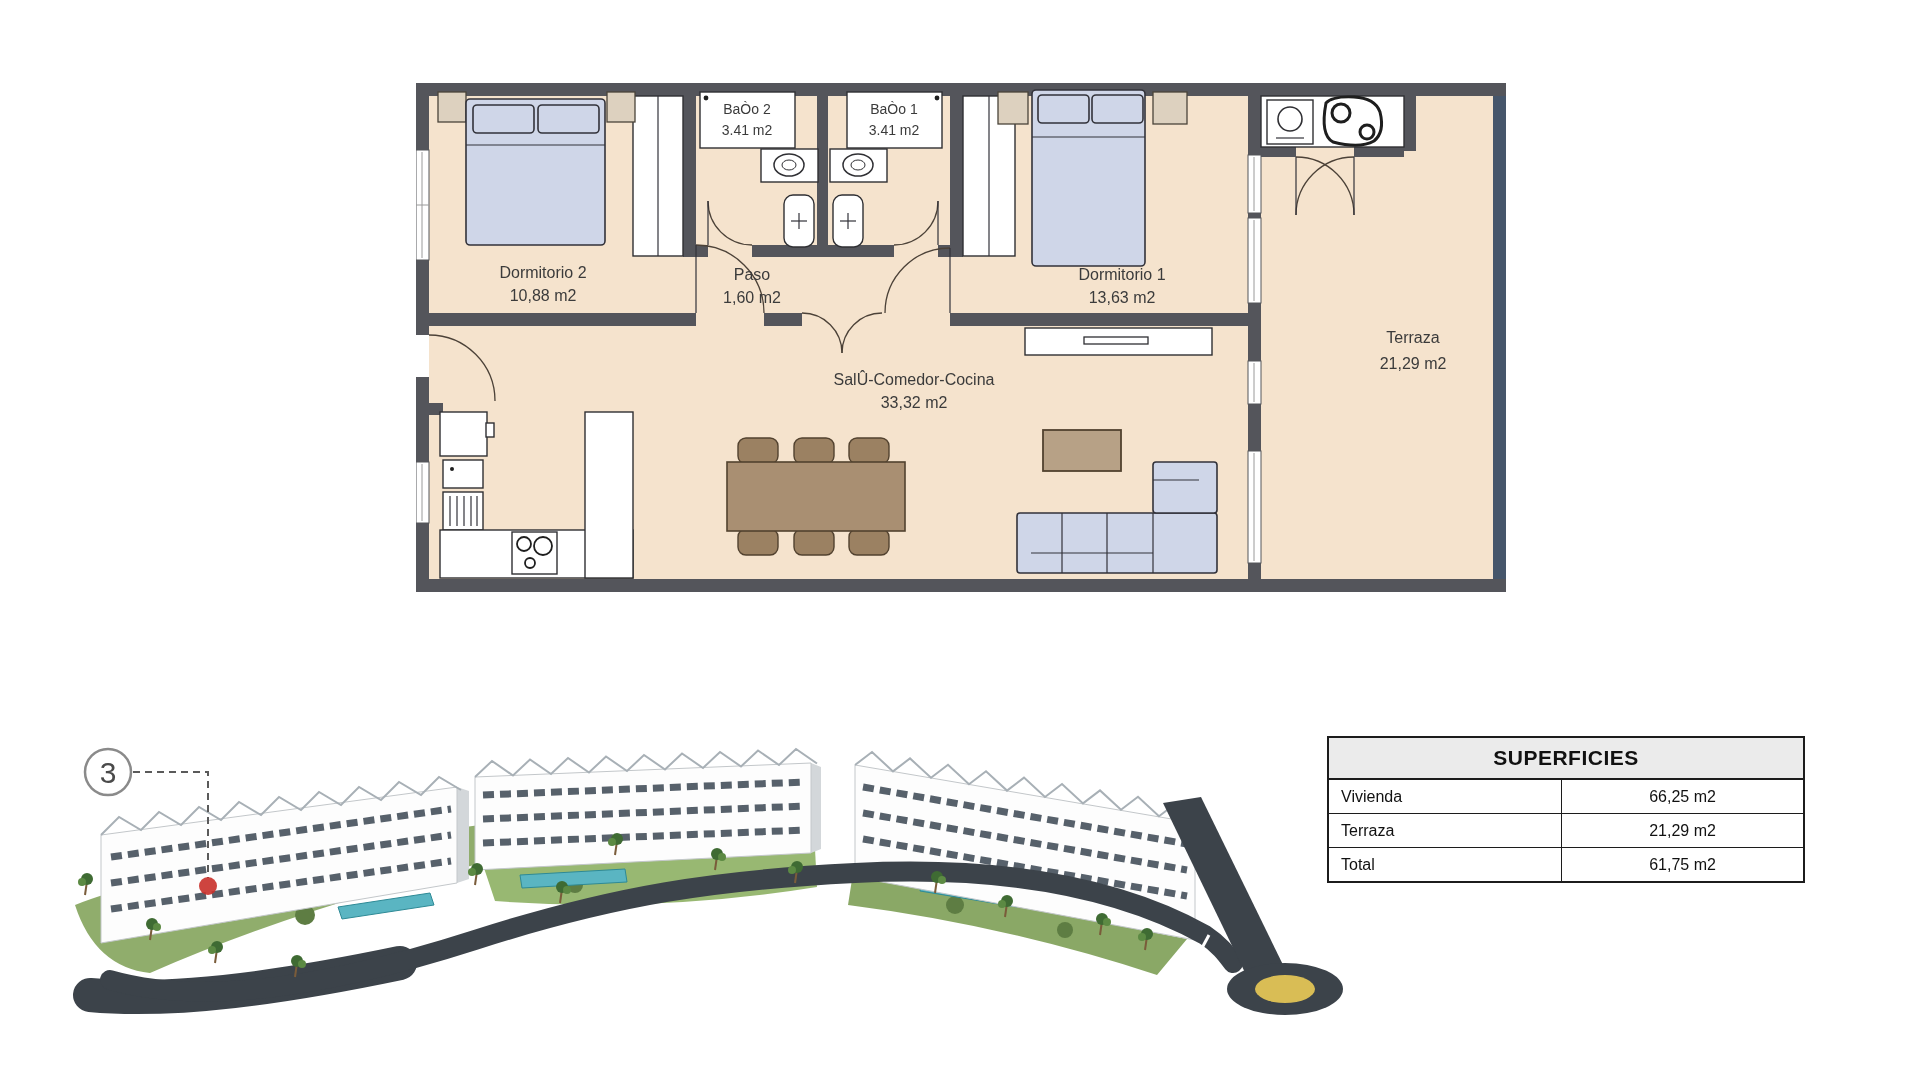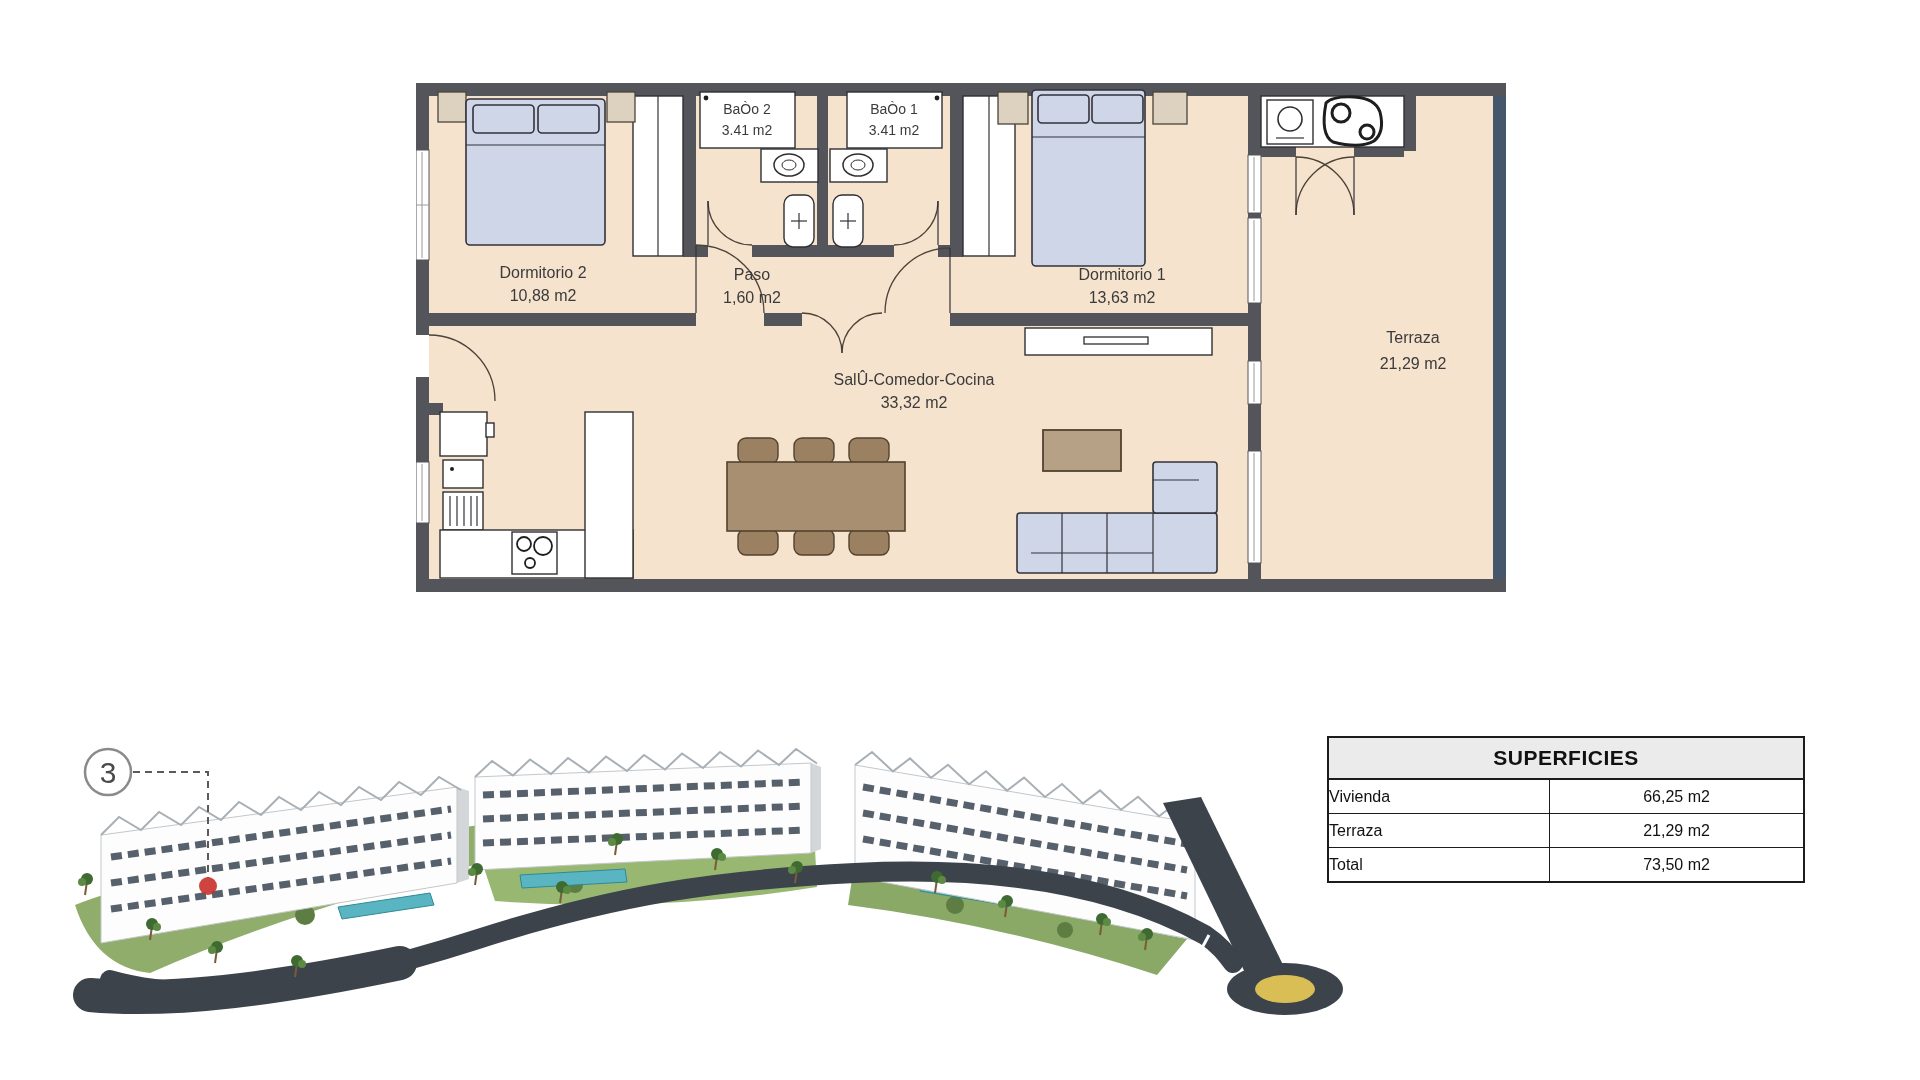--- a/index.html
+++ b/index.html
@@ -21,21 +21,21 @@
   .thin{stroke:#32323a;stroke-width:1.2;fill:none;}
   .lbl{font-size:16px;fill:#3b3b3b;text-anchor:middle;}
   .lblsm{font-size:14px;fill:#3b3b3b;text-anchor:middle;}
   
   #sup-table{position:absolute;left:1327px;top:693px;width:474px;border:2px solid #1c1c1c;background:#fff;margin-top:43px;}
   #sup-table .hdr{height:40px;line-height:40px;text-align:center;font-weight:bold;font-size:21px;
                   color:#111;background:#ebebeb;border-bottom:2px solid #1c1c1c;letter-spacing:.5px;}
   #sup-table .row{display:flex;height:33px;border-bottom:1.6px solid #1c1c1c;}
   #sup-table .row:last-child{border-bottom:none;}
   #sup-table .cell-l{width:220px;border-right:1.6px solid #1c1c1c;display:flex;align-items:center;
-                     font-size:16px;color:#111;}
+                     padding-left:12px;font-size:16px;color:#111;}
   #sup-table .cell-v{flex:1;display:flex;align-items:center;justify-content:center;font-size:16px;color:#111;text-align:center;}
   
   #site{position:absolute;left:55px;top:735px;}
   .bldg{fill:#fdfdfd;stroke:#c3c7ca;stroke-width:1;}
   .side{fill:#d3d7da;}
   .roof{fill:none;stroke:#a8b0b6;stroke-width:2;}
   .stripe{stroke:#57616b;stroke-width:7;stroke-dasharray:11 6;fill:none;}
   .green{stroke:none;}
   .palmtop{fill:#3f6b33;}
   .palmtop2{fill:#5c8a43;}
@@ -228,21 +228,21 @@
     <div class="row">
       <div class="cell-l">Vivienda</div>
       <div class="cell-v">66,25 m2</div>
     </div>
     <div class="row">
       <div class="cell-l">Terraza</div>
       <div class="cell-v">21,29 m2</div>
     </div>
     <div class="row">
       <div class="cell-l">Total</div>
-      <div class="cell-v">73,50 m2</div>
+      <div class="cell-v">61,75 m2</div>
     </div>
   </div>
 
   <svg id="site" width="1305" height="300" viewBox="0 0 1305 300">
 
     <g>
       <path class="green" d="M20,170 Q120,130 440,88 L452,122 Q250,170 95,238 Q40,232 20,170 Z" fill="#84a45c" opacity="0.9"></path>
       <path class="green" d="M428,130 L760,114 L762,152 Q600,178 440,166 Z" fill="#8db063" opacity="0.9"></path>
       <path class="green" d="M798,138 L1132,204 L1102,240 Q950,190 793,170 Z" fill="#7d9e55" opacity="0.9"></path>
       <circle cx="250" cy="180" r="10" fill="#5e7d43"></circle>

